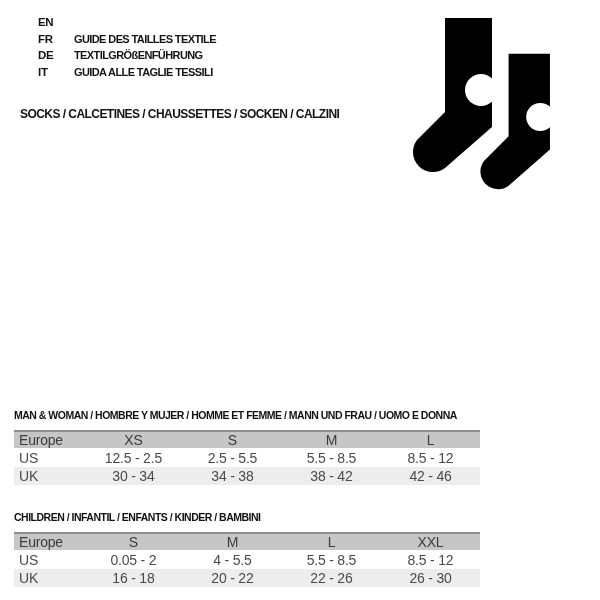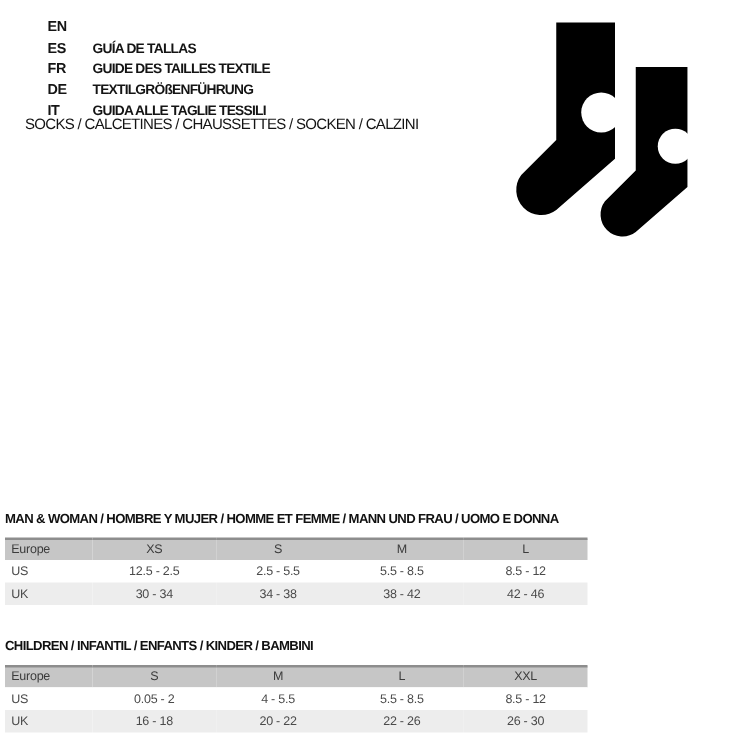--- a/index.html
+++ b/index.html
@@ -17,37 +17,37 @@
   .lang-row { display:flex; line-height:16.7px;padding-left:16px; }
   .lang-code {
     width:36px; font-size:11.5px; font-weight:bold; letter-spacing:-0.3px;
   }
   .lang-label {
     font-size:11px; font-weight:bold; letter-spacing:-0.6px; white-space:nowrap;
   }
 
   
   .category-line {
-    position:absolute; left:20px; top:92px;
-    font-size:12px; font-weight:normal; letter-spacing:-0.55px; white-space:nowrap;
+    position:absolute; left:20px; top:107px;
+    font-size:12px; font-weight:bold; letter-spacing:-0.55px; white-space:nowrap;
   }
 
   
   .socks-svg { position:absolute; left:400px; top:15px; }
 
   
-  .size-table-block { position:absolute; left:4px; width:466px; }
+  .size-table-block { position:absolute; left:14px; width:466px; }
   .table-title {
     font-size:10.5px; font-weight:bold; letter-spacing:-0.5px;
     line-height:12px; margin-bottom:9px; white-space:nowrap; color:#111;
   }
   table.size-table {
     width:100%; border-collapse:collapse; table-layout:fixed;
     border-top:2px solid var(--table-top-border,#8d8d8d);
-    font-size:10px; letter-spacing:-0.2px;
+    font-size:14px; letter-spacing:-0.2px;
   }
   table.size-table col.c-region { width:15%; }
   table.size-table col.c-size   { width:21.25%; }
   table.size-table th, table.size-table td {
     font-weight:normal; height:17px; text-align:center; vertical-align:middle;
     padding:0;
   }
   table.size-table thead tr {
     background:var(--header-bg,#c6c6c6);
   }
@@ -66,24 +66,20 @@
   }
 </style>
 </head>
 <body>
 
 <div class="page">
 
   <div class="lang-block">
     <div class="lang-row">
       <span class="lang-code">EN</span>
-    </div>
-    <div class="lang-row">
-      <span class="lang-code">ES</span>
-      <span class="lang-label">GUÍA DE TALLAS</span>
     </div>
     <div class="lang-row">
       <span class="lang-code">FR</span>
       <span class="lang-label">GUIDE DES TAILLES TEXTILE</span>
     </div>
     <div class="lang-row">
       <span class="lang-code">DE</span>
       <span class="lang-label">TEXTILGRÖßENFÜHRUNG</span>
     </div>
     <div class="lang-row">

